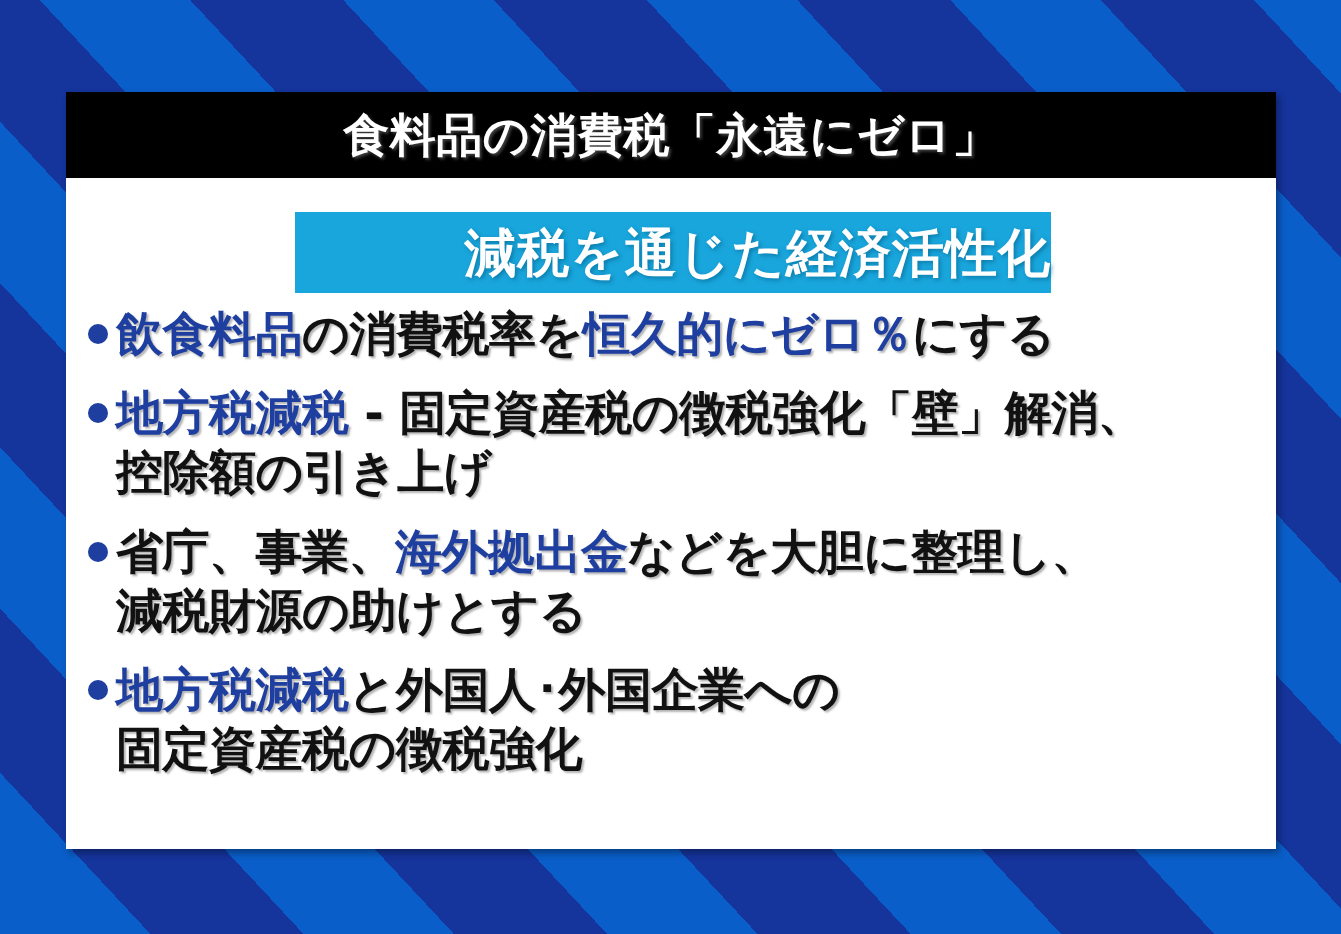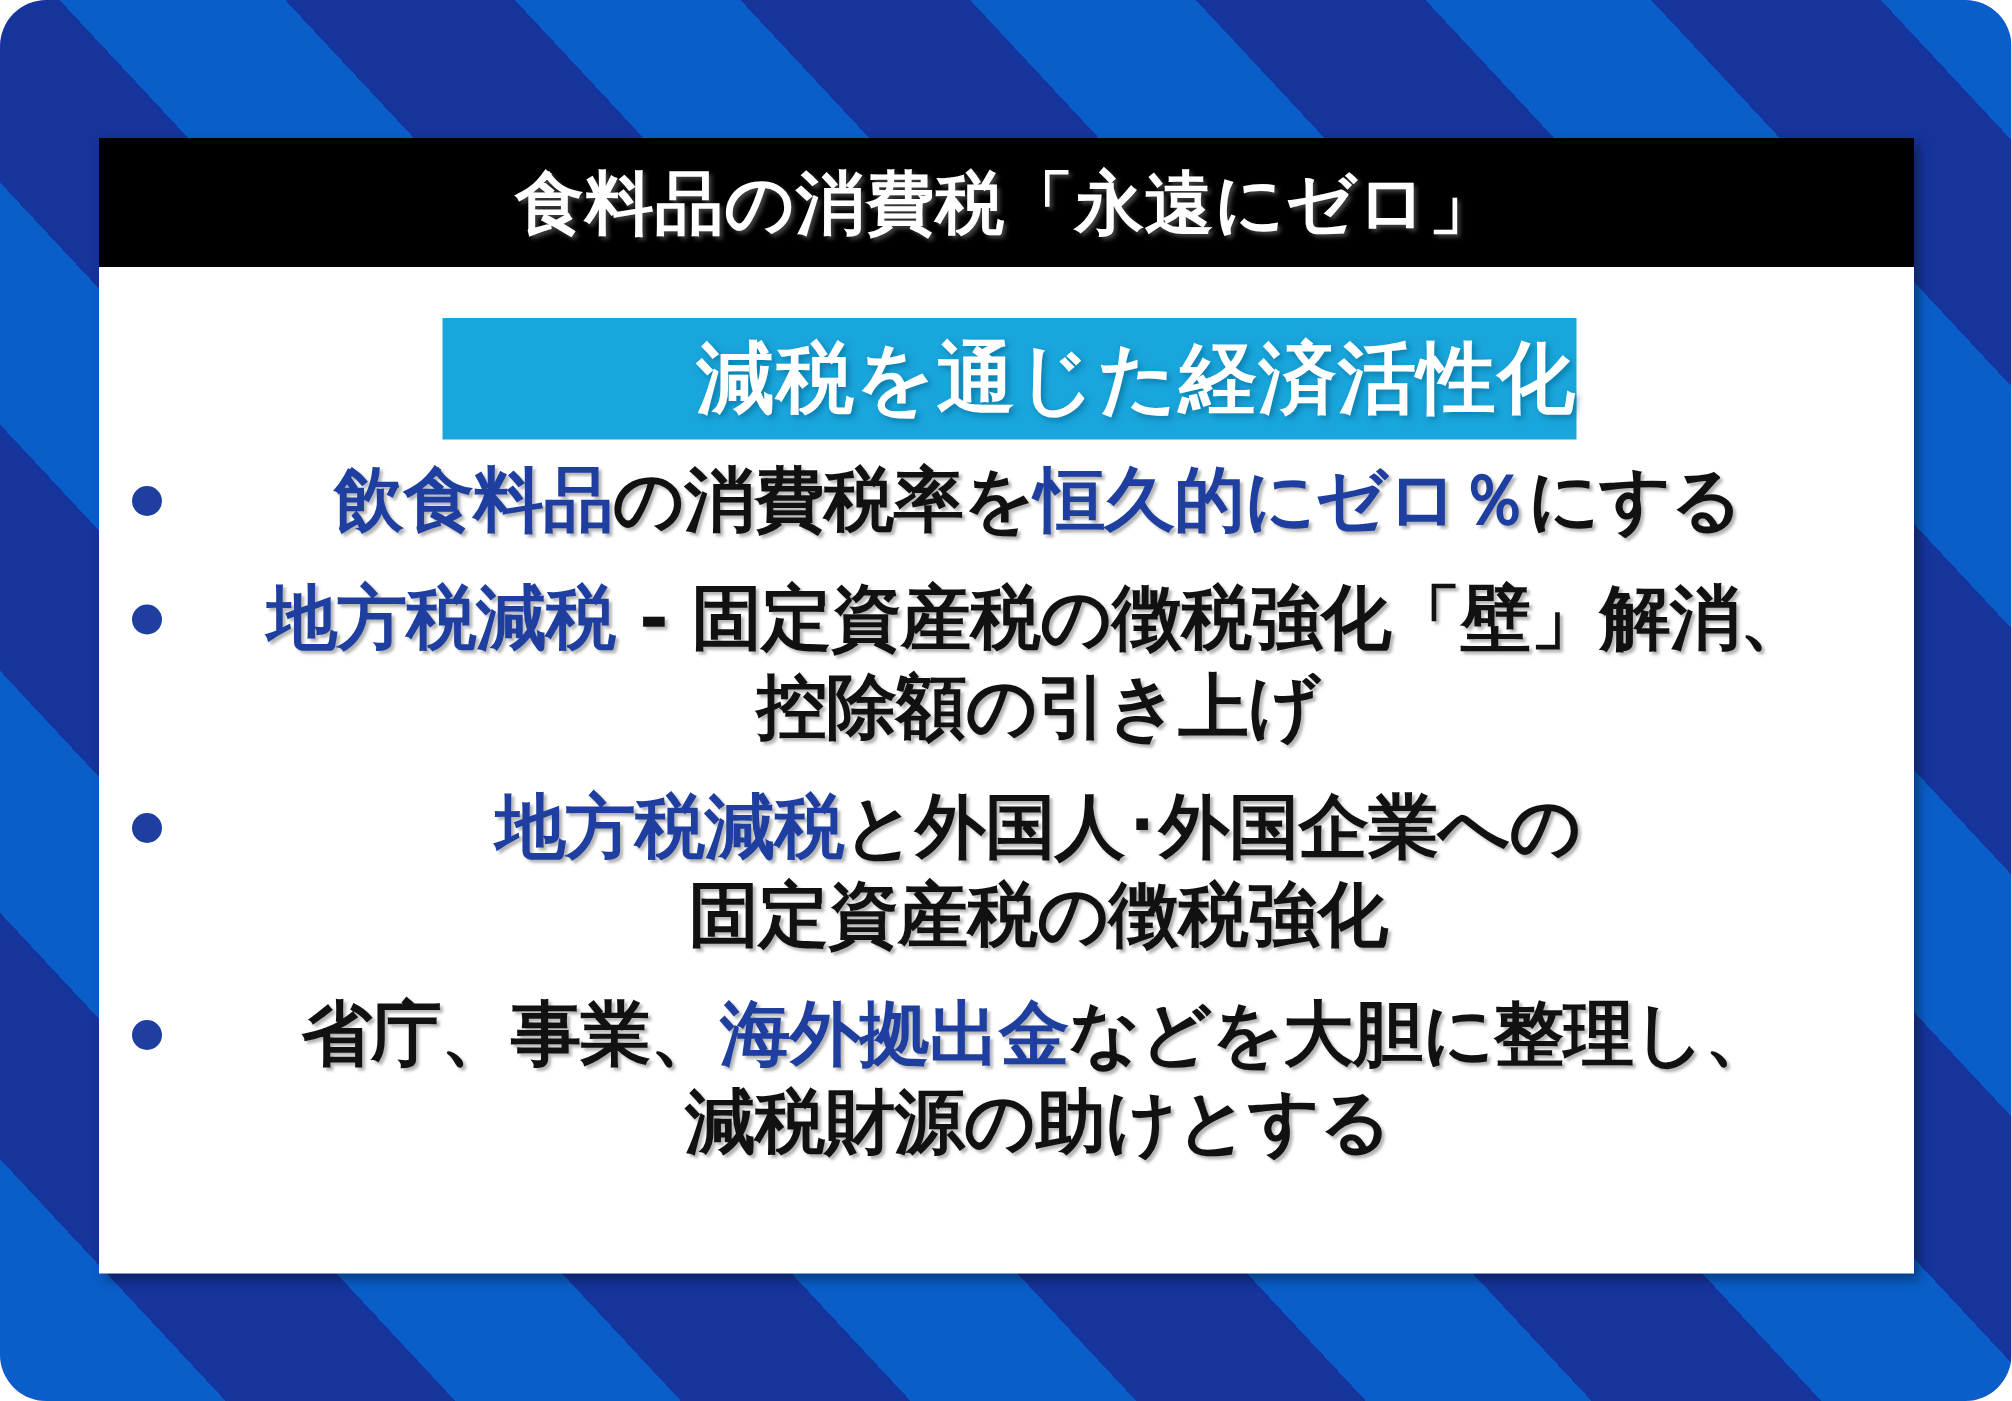--- a/index.html
+++ b/index.html
@@ -11,22 +11,21 @@
     height: 934px;
     overflow: hidden;
     font-family: "DejaVu Sans", "Liberation Sans", sans-serif;
   }
 
   #stage {
     position: relative;
     width: 1341px;
     height: 934px;
     overflow: hidden;
-    background-color: #f0abfc;
-    border-radius: 31px;
+    background-color: #0f766e;
   }
 
   
   #stripes {
     position: absolute;
     inset: 0;
     background-image: repeating-linear-gradient(
         47deg,
         #0a5ec9 0px,
         #0a5ec9 110px,
@@ -113,21 +112,21 @@
   }
   .bullet-body {
     flex: 1 1 auto;
     font-size: 47px;
     font-weight: bold;
     line-height: 1.26;
     color: #111111;
     letter-spacing: -0.5px;
     text-shadow: 2px 2px 2px rgba(120,120,120,0.55);
   }
-  .bullet-line { display: block; white-space: nowrap; text-align: center; }
+  .bullet-line { display: block; white-space: nowrap; }
   .seg-blue  { color: #1e3fa0; }
   .seg-black { color: #111111; }
 </style>
 </head>
 <body>
 
 <div id="stage">
 
   <div id="stripes"></div>
 
@@ -151,27 +150,27 @@
         <div class="bullet-row">
           <div class="bullet-marker" style="background: rgb(30, 63, 160);"></div>
           <div class="bullet-body">
             <span class="bullet-line"><span class="seg-blue">地方税減税</span><span class="seg-black"> - 固定資産税の徴税強化「壁」解消、</span></span>
             <span class="bullet-line"><span class="seg-black">控除額の引き上げ</span></span>
           </div>
         </div>
         <div class="bullet-row">
           <div class="bullet-marker" style="background: rgb(30, 63, 160);"></div>
           <div class="bullet-body">
-            <span class="bullet-line"><span class="seg-blue">地方税減税</span><span class="seg-black">と外国人･外国企業への</span></span>
-            <span class="bullet-line"><span class="seg-black">固定資産税の徴税強化</span></span>
+            <span class="bullet-line"><span class="seg-black">省庁、事業、</span><span class="seg-blue">海外拠出金</span><span class="seg-black">などを大胆に整理し、</span></span>
+            <span class="bullet-line"><span class="seg-black">減税財源の助けとする</span></span>
           </div>
         </div>
         <div class="bullet-row">
           <div class="bullet-marker" style="background: rgb(30, 63, 160);"></div>
           <div class="bullet-body">
-            <span class="bullet-line"><span class="seg-black">省庁、事業、</span><span class="seg-blue">海外拠出金</span><span class="seg-black">などを大胆に整理し、</span></span>
-            <span class="bullet-line"><span class="seg-black">減税財源の助けとする</span></span>
+            <span class="bullet-line"><span class="seg-blue">地方税減税</span><span class="seg-black">と外国人･外国企業への</span></span>
+            <span class="bullet-line"><span class="seg-black">固定資産税の徴税強化</span></span>
           </div>
         </div>
       </div>
 
   </div>
 </div>
 
 </body></html>

